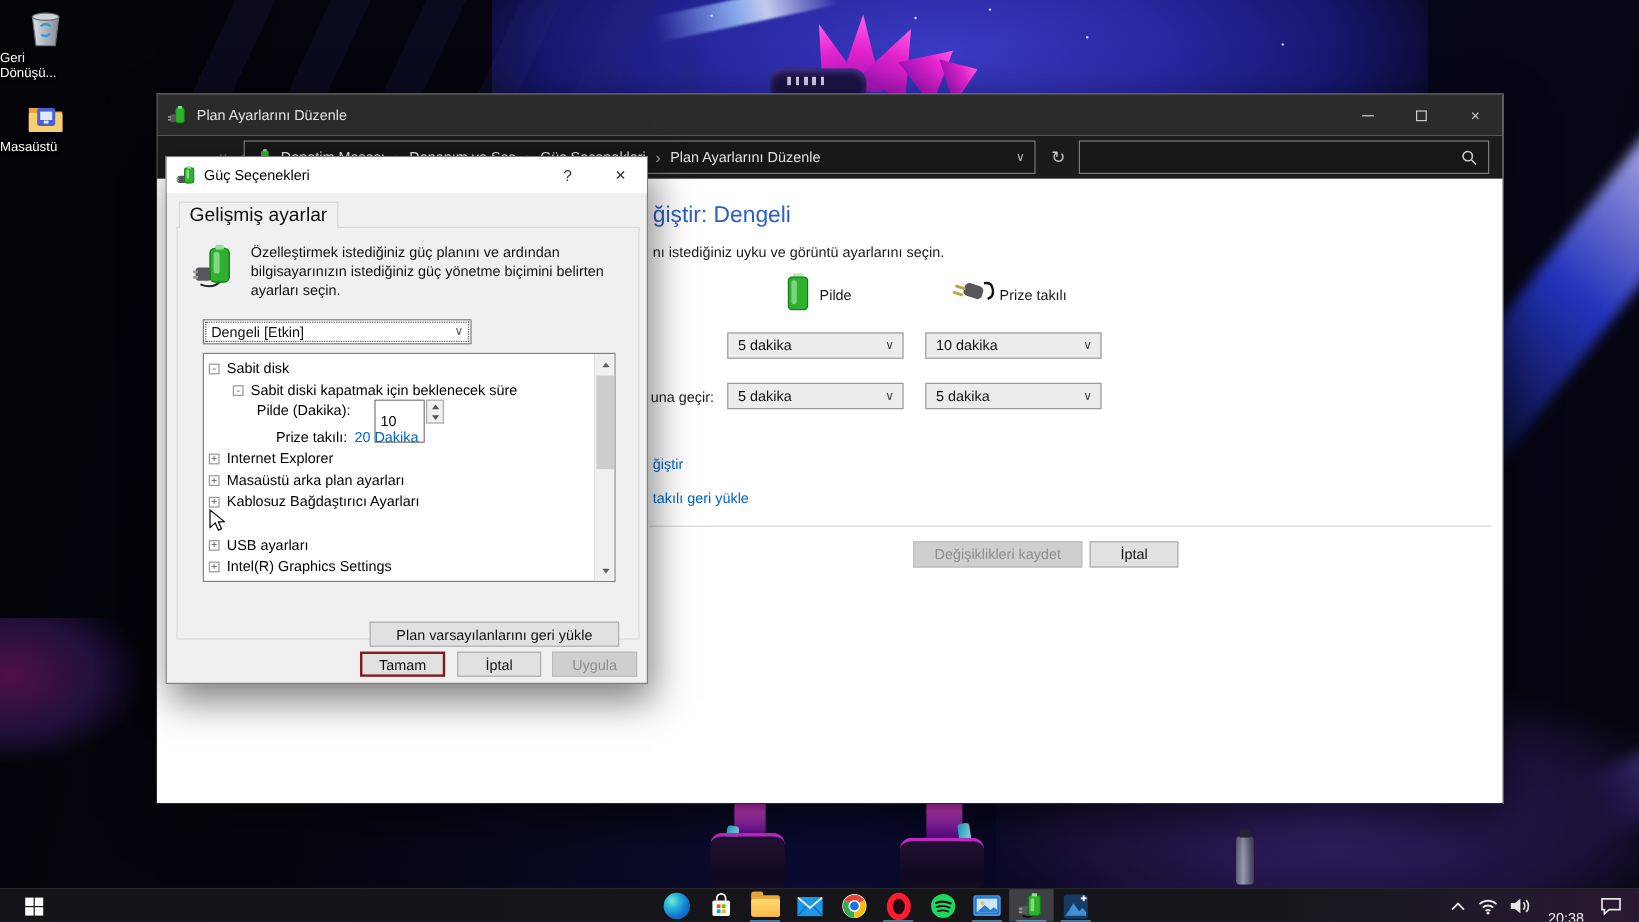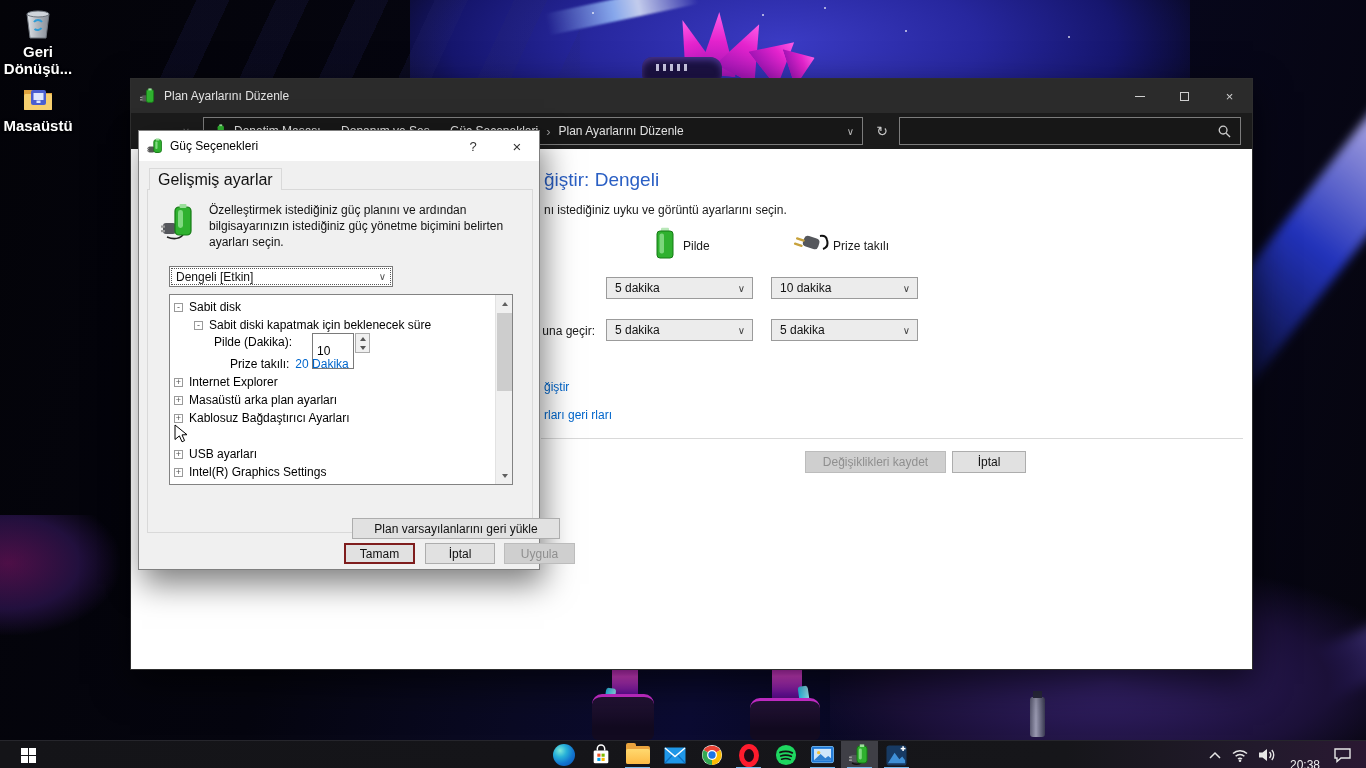--- a/index.html
+++ b/index.html
@@ -26,21 +26,21 @@
   .wp-cap i { position:absolute; top:7px; left:14px; width:34px; height:7px; background:
       repeating-linear-gradient(90deg,#e8e6ff 0 3px, transparent 3px 7px); opacity:.85; }
   .post-col { background:linear-gradient(180deg,#b915c4 0%,#ef46e4 35%,#6b10a0 70%,#1c0e2e 100%); border-radius:3px; }
   .post-boot { background:linear-gradient(180deg,#241337 0%,#120a20 70%); border-radius:10px 10px 6px 6px; }
   .cyanrim { background:linear-gradient(90deg,#27c8f5,#9ff0ff); border-radius:3px; }
   .spraycan { left:1030px; top:697px; width:15px; height:40px; border-radius:3px;
               background:linear-gradient(90deg,#5a5a72,#9a9ab2 40%,#3a3a52); }
   .spraycan::before { content:""; position:absolute; top:-6px; left:3px; width:9px; height:7px; background:#2a2a3e; }
 
   
-  .dicon { position:absolute; width:76px; text-align:center; color:#fff; font-size:15px; text-shadow:0 1px 2px #000,0 0 3px #000;font-weight:bold; }
+  .dicon { position:absolute; width:76px; color:#fff; font-size:11px; text-shadow:0 1px 2px #000,0 0 3px #000; }
   .dicon .img { display:block; margin:0 auto 3px; }
 
   
   .win { left:130px; top:78px; width:1123px; height:592px; background:#fff; border:1px solid #2e2e2e;
          box-shadow:0 14px 34px rgba(0,0,0,.6); }
   .titlebar { position:absolute; left:0; top:0; right:0; height:34px; background:#2b2b2b; display:flex; align-items:center; }
   .titlebar .wtitle { color:#e2e2e2; font-size:12px; margin-left:8px; }
   .capbtn { width:45px; height:34px; display:flex; align-items:center; justify-content:center; color:#cfcfcf; font-size:13px; }
   .cap-minline { width:10px; height:1px; background:#cfcfcf; }
   .cap-maxbox { width:9px; height:9px; border:1px solid #cfcfcf; }
@@ -60,21 +60,21 @@
   .pg-head { position:absolute; left:413px; top:20px; font-size:19px; color:#2a5fc4; }
   .pg-intro { position:absolute; left:413px; top:54px; font-size:12px; color:#191919; }
   .pg-col { position:absolute; font-size:12px; color:#191919; }
   .combo { position:absolute; height:22px; background:#ececec; border:1px solid #9b9b9b; font-size:12px; color:#111;
            display:flex; align-items:center; padding-left:8px; }
   .combo .chev { position:absolute; right:7px; color:#444; font-size:10px; }
   .pg-label { position:absolute; font-size:12px; color:#191919; }
   .pg-link { position:absolute; font-size:12px; color:#0066cc; }
   .pg-sep { position:absolute; left:410px; top:289px; width:702px; height:1px; background:#d9d9d9; }
   .btn { display:flex; align-items:center; justify-content:center; font-size:12px; color:#111;
-         background:#e1e1e1; border:1px solid #adadad;margin-left:44px; }
+         background:#e1e1e1; border:1px solid #adadad; }
   .btn.disabled { background:#cfcfcf; border-color:#bcbcbc; color:#8f8f8f; }
   .btn.default { border:2px solid #7f1d1d; }
 
   
   .dlg { left:138px; top:130px; width:402px; height:440px; background:#f0f0f0; border:1px solid #7f7f7f;
          box-shadow:4px 14px 30px rgba(0,0,0,.5); }
   .dlg-title { position:absolute; left:0; top:0; right:0; height:30px; background:#fff; display:flex; align-items:center; }
   .dlg-title .t { font-size:12px; color:#000; margin-left:6px; }
   .dlg-cap { position:absolute; top:0; height:30px; display:flex; align-items:center; justify-content:center; color:#333; }
   .tabpanel { position:absolute; left:8px; top:58px; width:386px; height:344px; border:1px solid #d9d9d9; background:#f0f0f0; }
@@ -275,21 +275,21 @@
       <div class="combo" style="left:475px;top:170px;width:147px">
         <span>5 dakika</span>
         <span class="chev">∨</span>
       </div>
       <div class="combo" style="left:640px;top:170px;width:147px">
         <span>5 dakika</span>
         <span class="chev">∨</span>
       </div>
 
       <div class="pg-link" style="left:413px;top:231px">ğiştir</div>
-      <div class="pg-link" style="left:413px;top:259px">rları geri rları</div>
+      <div class="pg-link" style="left:413px;top:259px">takılı geri yükle</div>
       <div class="pg-sep"></div>
 
       <div class="abs btn disabled" style="left:630px;top:302px;width:141px;height:22px">Değişiklikleri kaydet</div>
       <div class="abs btn" style="left:777px;top:302px;width:74px;height:22px">İptal</div>
     </div>
   </div>
 
   <div class="abs dlg">
     <div class="dlg-title">
       <svg width="17" height="17" viewBox="0 0 20 20" style="margin-left:8px">

